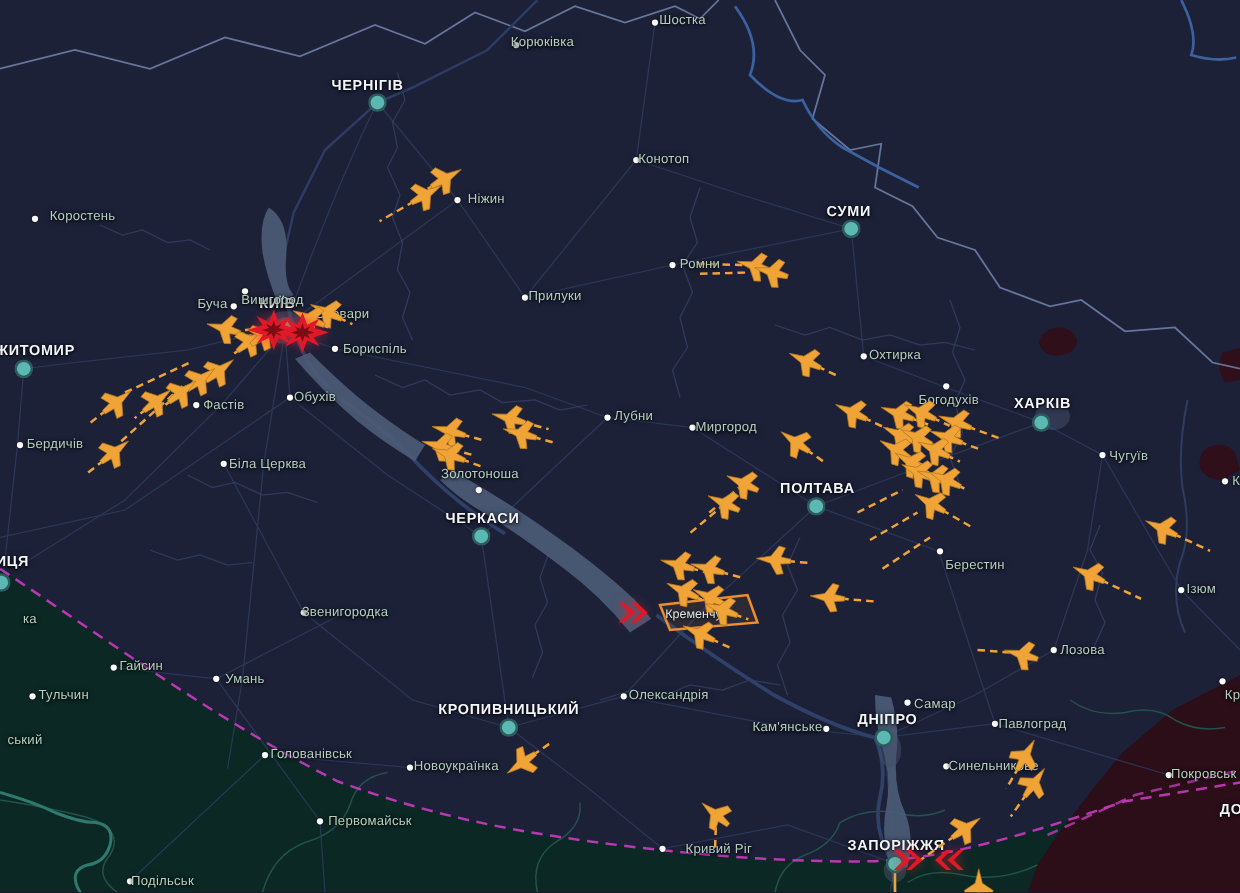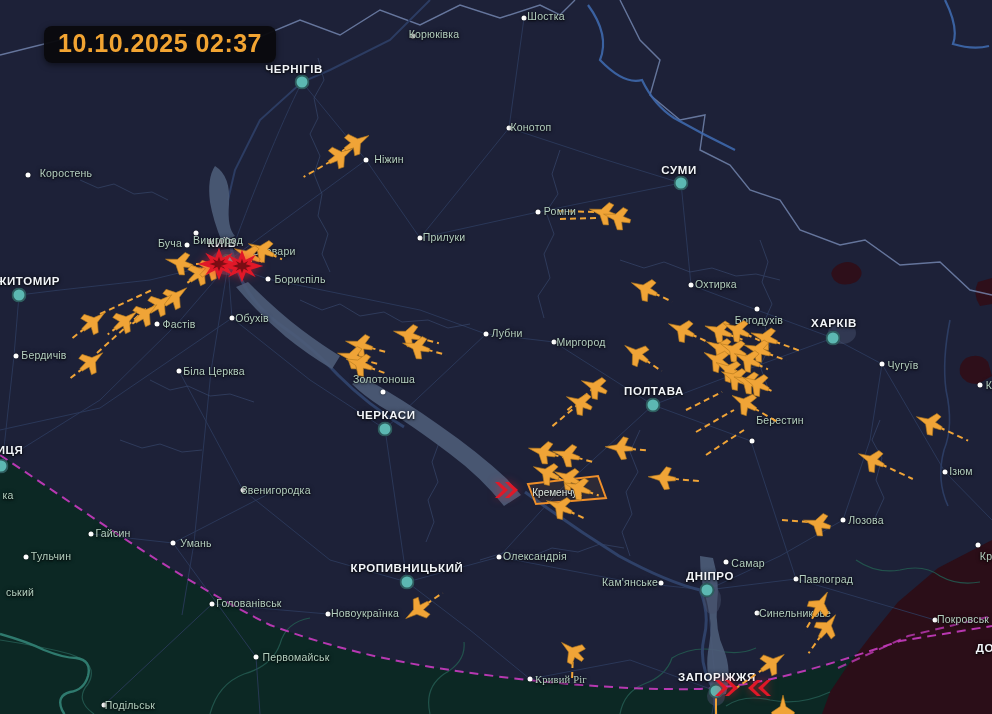--- a/index.html
+++ b/index.html
@@ -147,21 +147,20 @@
       <line x1="696" y1="432" x2="734" y2="410" stroke="#f0a437" stroke-width="2" stroke-dasharray="6 4"></line>
       <line x1="706" y1="455" x2="744" y2="430" stroke="#f0a437" stroke-width="2" stroke-dasharray="6 4"></line>
       <line x1="716" y1="694" x2="716" y2="714" stroke="#f0a437" stroke-width="2"></line>
     </svg>
 
   <svg id="hlLayer" class="layer" width="992" height="714" viewBox="0 0 992 714">
       <polygon points="528,484 598,476 606,498 536,504" fill="rgba(240,150,40,0.08)" stroke="#ef8f2a" stroke-width="2"></polygon>
     </svg>
 
   <div id="header">
-    <div class="badge">10.10.2025 02:37</div>
   </div>
 
 <div class="dot major-dot" style="left: 228px; top: 261px;"></div>
     <div class="city major" style="left: 222px; top: 243px;">КИЇВ</div>
     <div class="dot major-dot" style="left: 302px; top: 82px;"></div>
     <div class="city major" style="left: 294px; top: 69px;">ЧЕРНІГІВ</div>
     <div class="dot major-dot" style="left: 681px; top: 183px;"></div>
     <div class="city major" style="left: 679px; top: 170px;">СУМИ</div>
     <div class="dot major-dot" style="left: 833px; top: 338px;"></div>
     <div class="city major" style="left: 834px; top: 323px;">ХАРКІВ</div>
@@ -217,58 +216,58 @@
     <div class="city town" style="left: 507px; top: 333px;">Лубни</div>
     <div class="dot town-dot" style="left: 554px; top: 342px;"></div>
     <div class="city town" style="left: 581px; top: 342px;">Миргород</div>
     <div class="dot town-dot" style="left: 691px; top: 285px;"></div>
     <div class="city town" style="left: 716px; top: 284px;">Охтирка</div>
     <div class="dot town-dot" style="left: 757px; top: 309px;"></div>
     <div class="city town" style="left: 759px; top: 320px;">Богодухів</div>
     <div class="dot town-dot" style="left: 882px; top: 364px;"></div>
     <div class="city town" style="left: 903px; top: 365px;">Чугуїв</div>
     <div class="dot town-dot" style="left: 752px; top: 441px;"></div>
-    <div class="city town" style="left: 780px; top: 420px;">Берестин</div>
+    <div class="city town" style="left: 780px; top: 452px;">Берестин</div>
     <div class="dot town-dot" style="left: 945px; top: 472px;"></div>
     <div class="city town" style="left: 961px; top: 471px;">Ізюм</div>
     <div class="dot town-dot" style="left: 843px; top: 520px;"></div>
     <div class="city town" style="left: 866px; top: 520px;">Лозова</div>
     <div class="dot town-dot" style="left: 726px; top: 562px;"></div>
     <div class="city town" style="left: 748px; top: 563px;">Самар</div>
     <div class="dot town-dot" style="left: 661px; top: 583px;"></div>
     <div class="city town" style="left: 630px; top: 582px;">Кам'янське</div>
     <div class="dot town-dot" style="left: 796px; top: 579px;"></div>
     <div class="city town" style="left: 826px; top: 579px;">Павлоград</div>
     <div class="dot town-dot" style="left: 757px; top: 613px;"></div>
     <div class="city town" style="left: 795px; top: 613px;">Синельникове</div>
     <div class="dot town-dot" style="left: 935px; top: 620px;"></div>
     <div class="city town" style="left: 963px; top: 619px;">Покровськ</div>
     <div class="dot town-dot" style="left: 499px; top: 557px;"></div>
     <div class="city town" style="left: 535px; top: 556px;">Олександрія</div>
     <div class="dot town-dot" style="left: 328px; top: 614px;"></div>
     <div class="city town" style="left: 365px; top: 613px;">Новоукраїнка</div>
     <div class="dot town-dot" style="left: 530px; top: 679px;"></div>
-    <div class="city town" style="left: 561px; top: 679px; font-family: Liberation Serif, serif;">Кривий Ріг</div>
+    <div class="city town" style="left: 575px; top: 679px;">Кривий Ріг</div>
     <div class="dot town-dot" style="left: 256px; top: 657px;"></div>
     <div class="city town" style="left: 296px; top: 657px; text-align: right;">Первомайськ</div>
     <div class="dot town-dot" style="left: 104px; top: 705px;"></div>
     <div class="city town" style="left: 130px; top: 705px;">Подільськ</div>
     <div class="dot town-dot" style="left: 91px; top: 534px;"></div>
     <div class="city town" style="left: 113px; top: 533px;">Гайсин</div>
     <div class="dot town-dot" style="left: 26px; top: 557px;"></div>
     <div class="city town" style="left: 51px; top: 556px;">Тульчин</div>
     <div class="dot town-dot" style="left: 173px; top: 543px;"></div>
     <div class="city town" style="left: 196px; top: 543px;">Умань</div>
     <div class="dot town-dot" style="left: 212px; top: 604px;"></div>
     <div class="city town" style="left: 249px; top: 603px;">Голованівськ</div>
     <div class="dot town-dot" style="left: 980px; top: 385px;"></div>
     <div class="city town" style="left: 989px; top: 385px;">К</div>
     <div class="dot town-dot" style="left: 978px; top: 545px;"></div>
     <div class="city town" style="left: 986px; top: 556px;">Кр</div>
-    <div class="city town" style="left: 8px; top: 495px;">ка</div>
+    <div class="city town" style="left: 24px; top: 495px;">ка</div>
     <div class="city town" style="left: 20px; top: 592px;">ський</div>
     <div class="drone" style="left: 340px; top: 156px;">
       <svg width="140" height="140" viewBox="-70 -70 140 140">
         <line x1="0" y1="0" x2="-36.4" y2="21.0" stroke="#f0a437" stroke-width="2" stroke-dasharray="6 4"></line>
         <g transform="rotate(-30) scale(1.15)">
           <polygon points="13,0 3,-2.5 -2,-10 -6.5,-9 -4,-2.5 -11,-1.5 -11,1.5 -4,2.5 -6.5,9 -2,10 3,2.5" fill="#f0a437" stroke="#b57a1e" stroke-width="0.5"></polygon>
         </g>
       </svg>
     </div>
     <div class="drone" style="left: 356px; top: 143px;">

